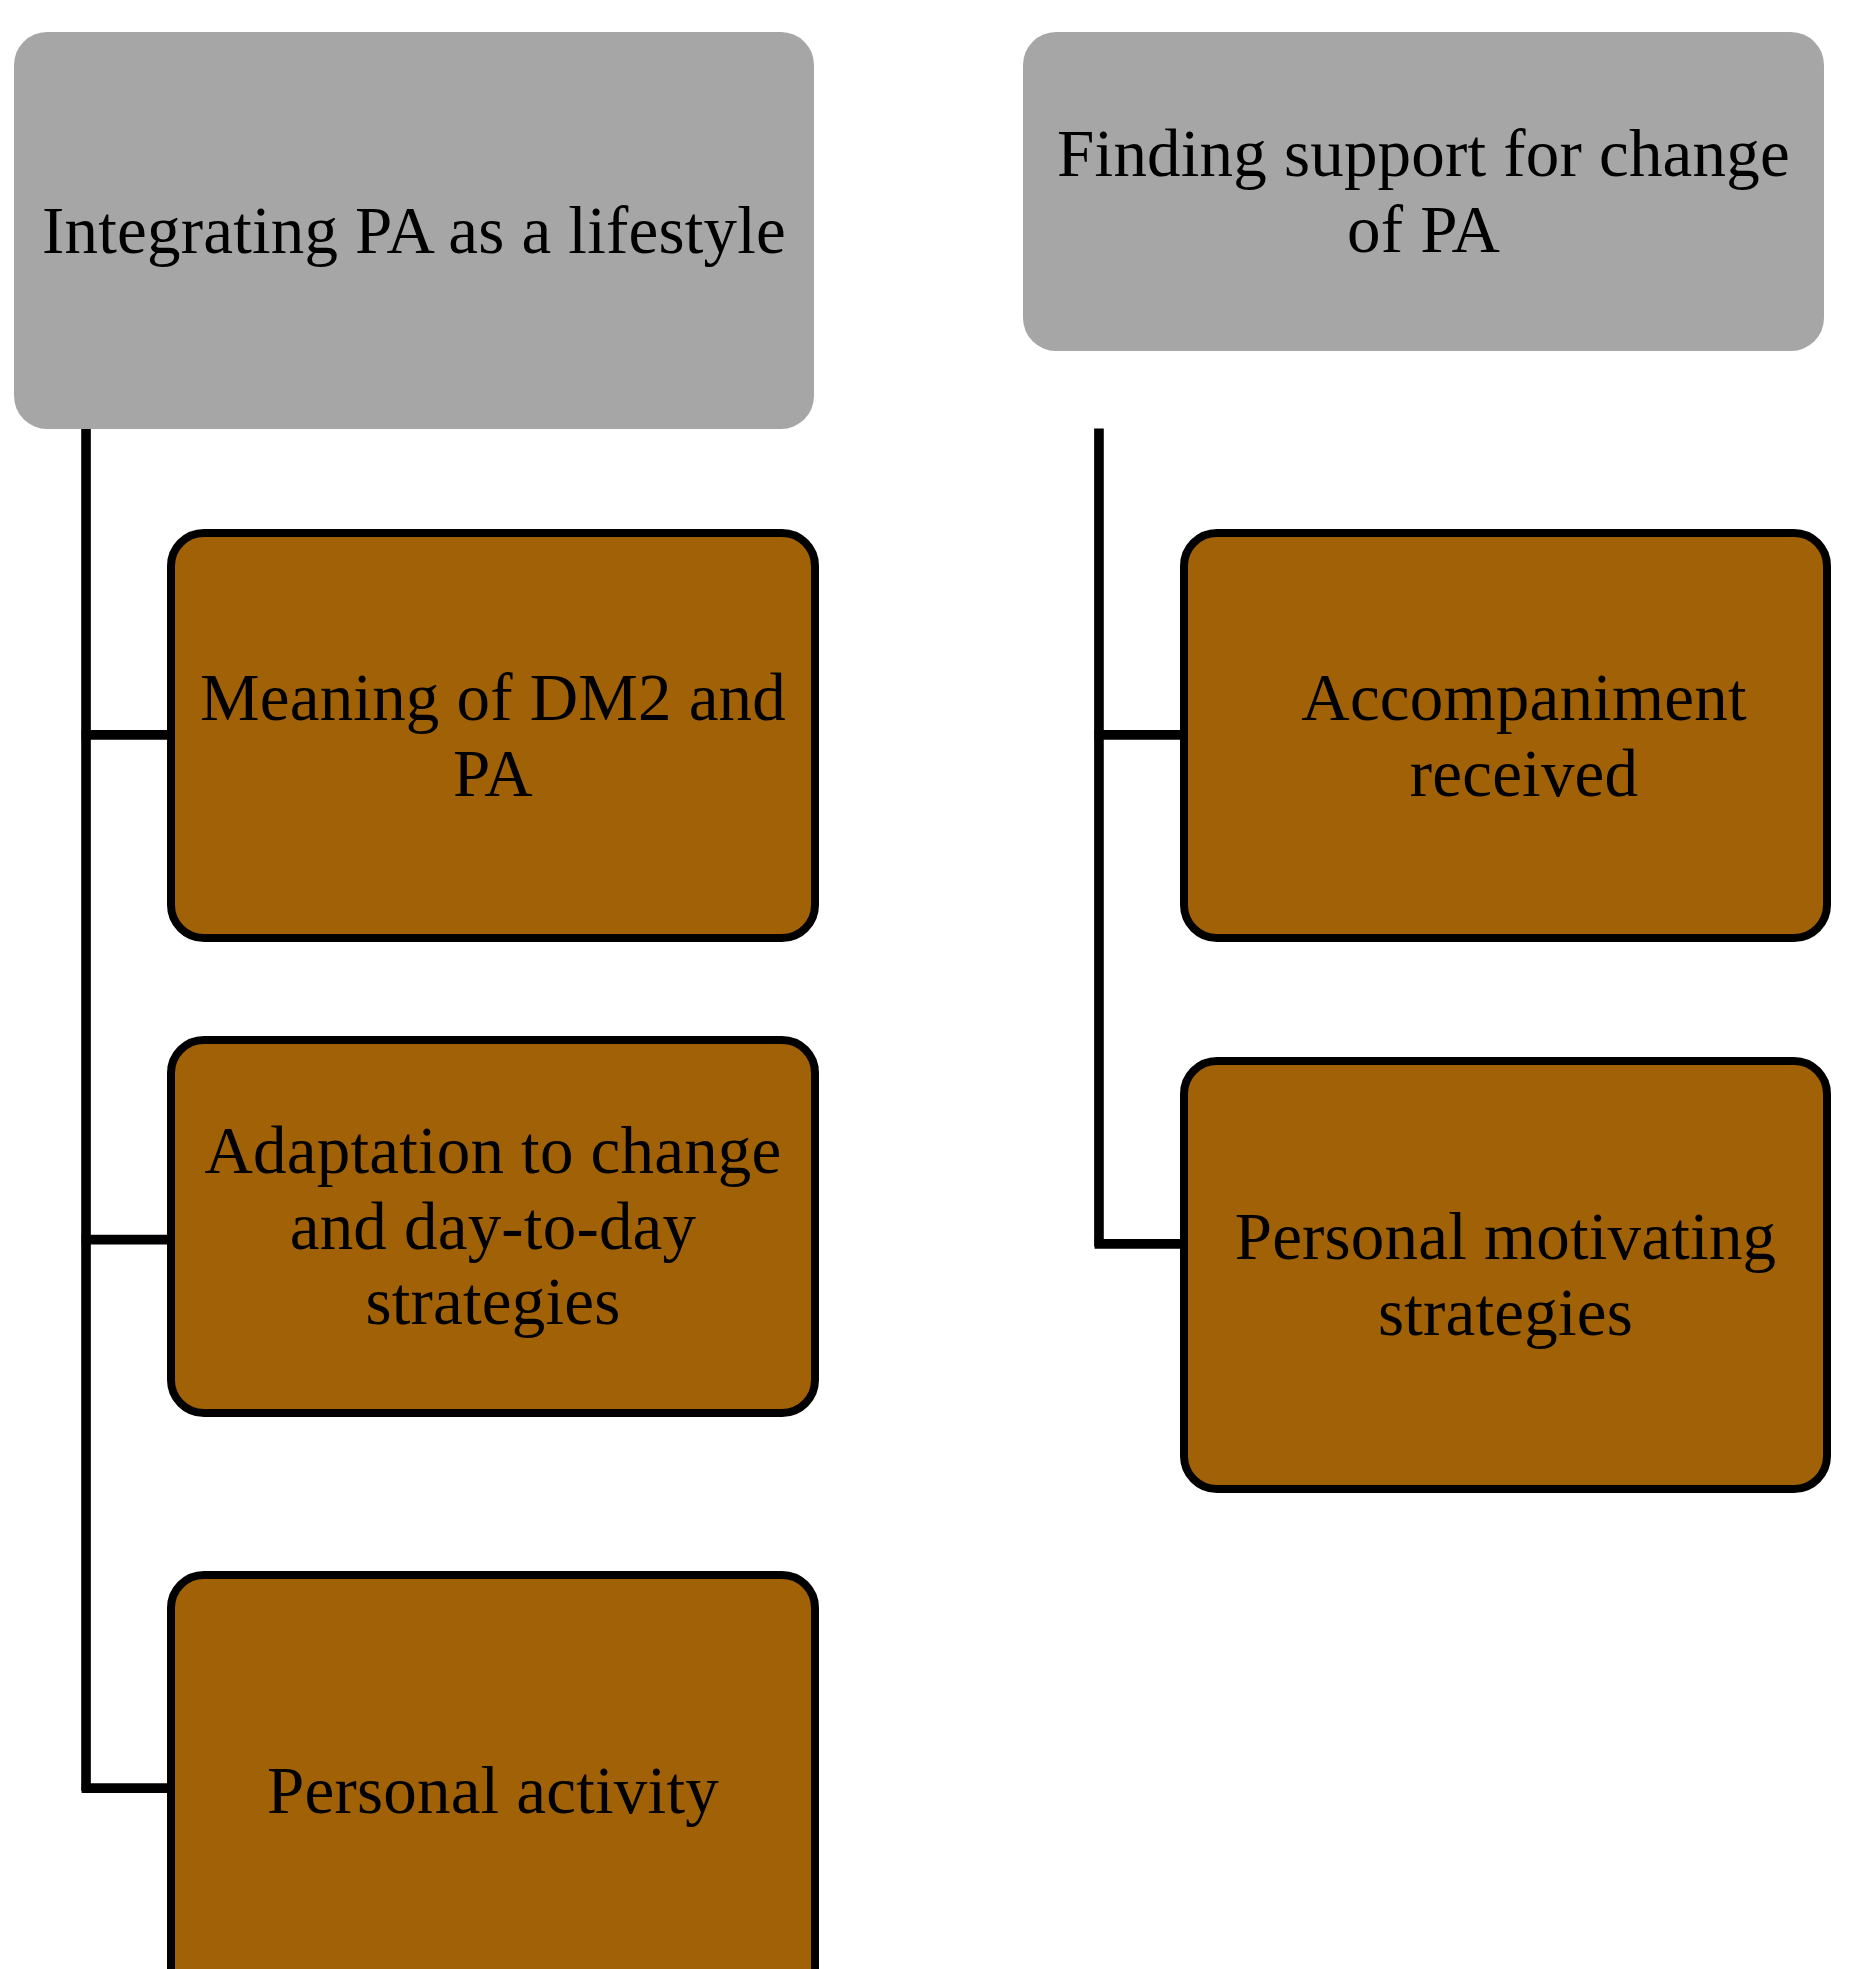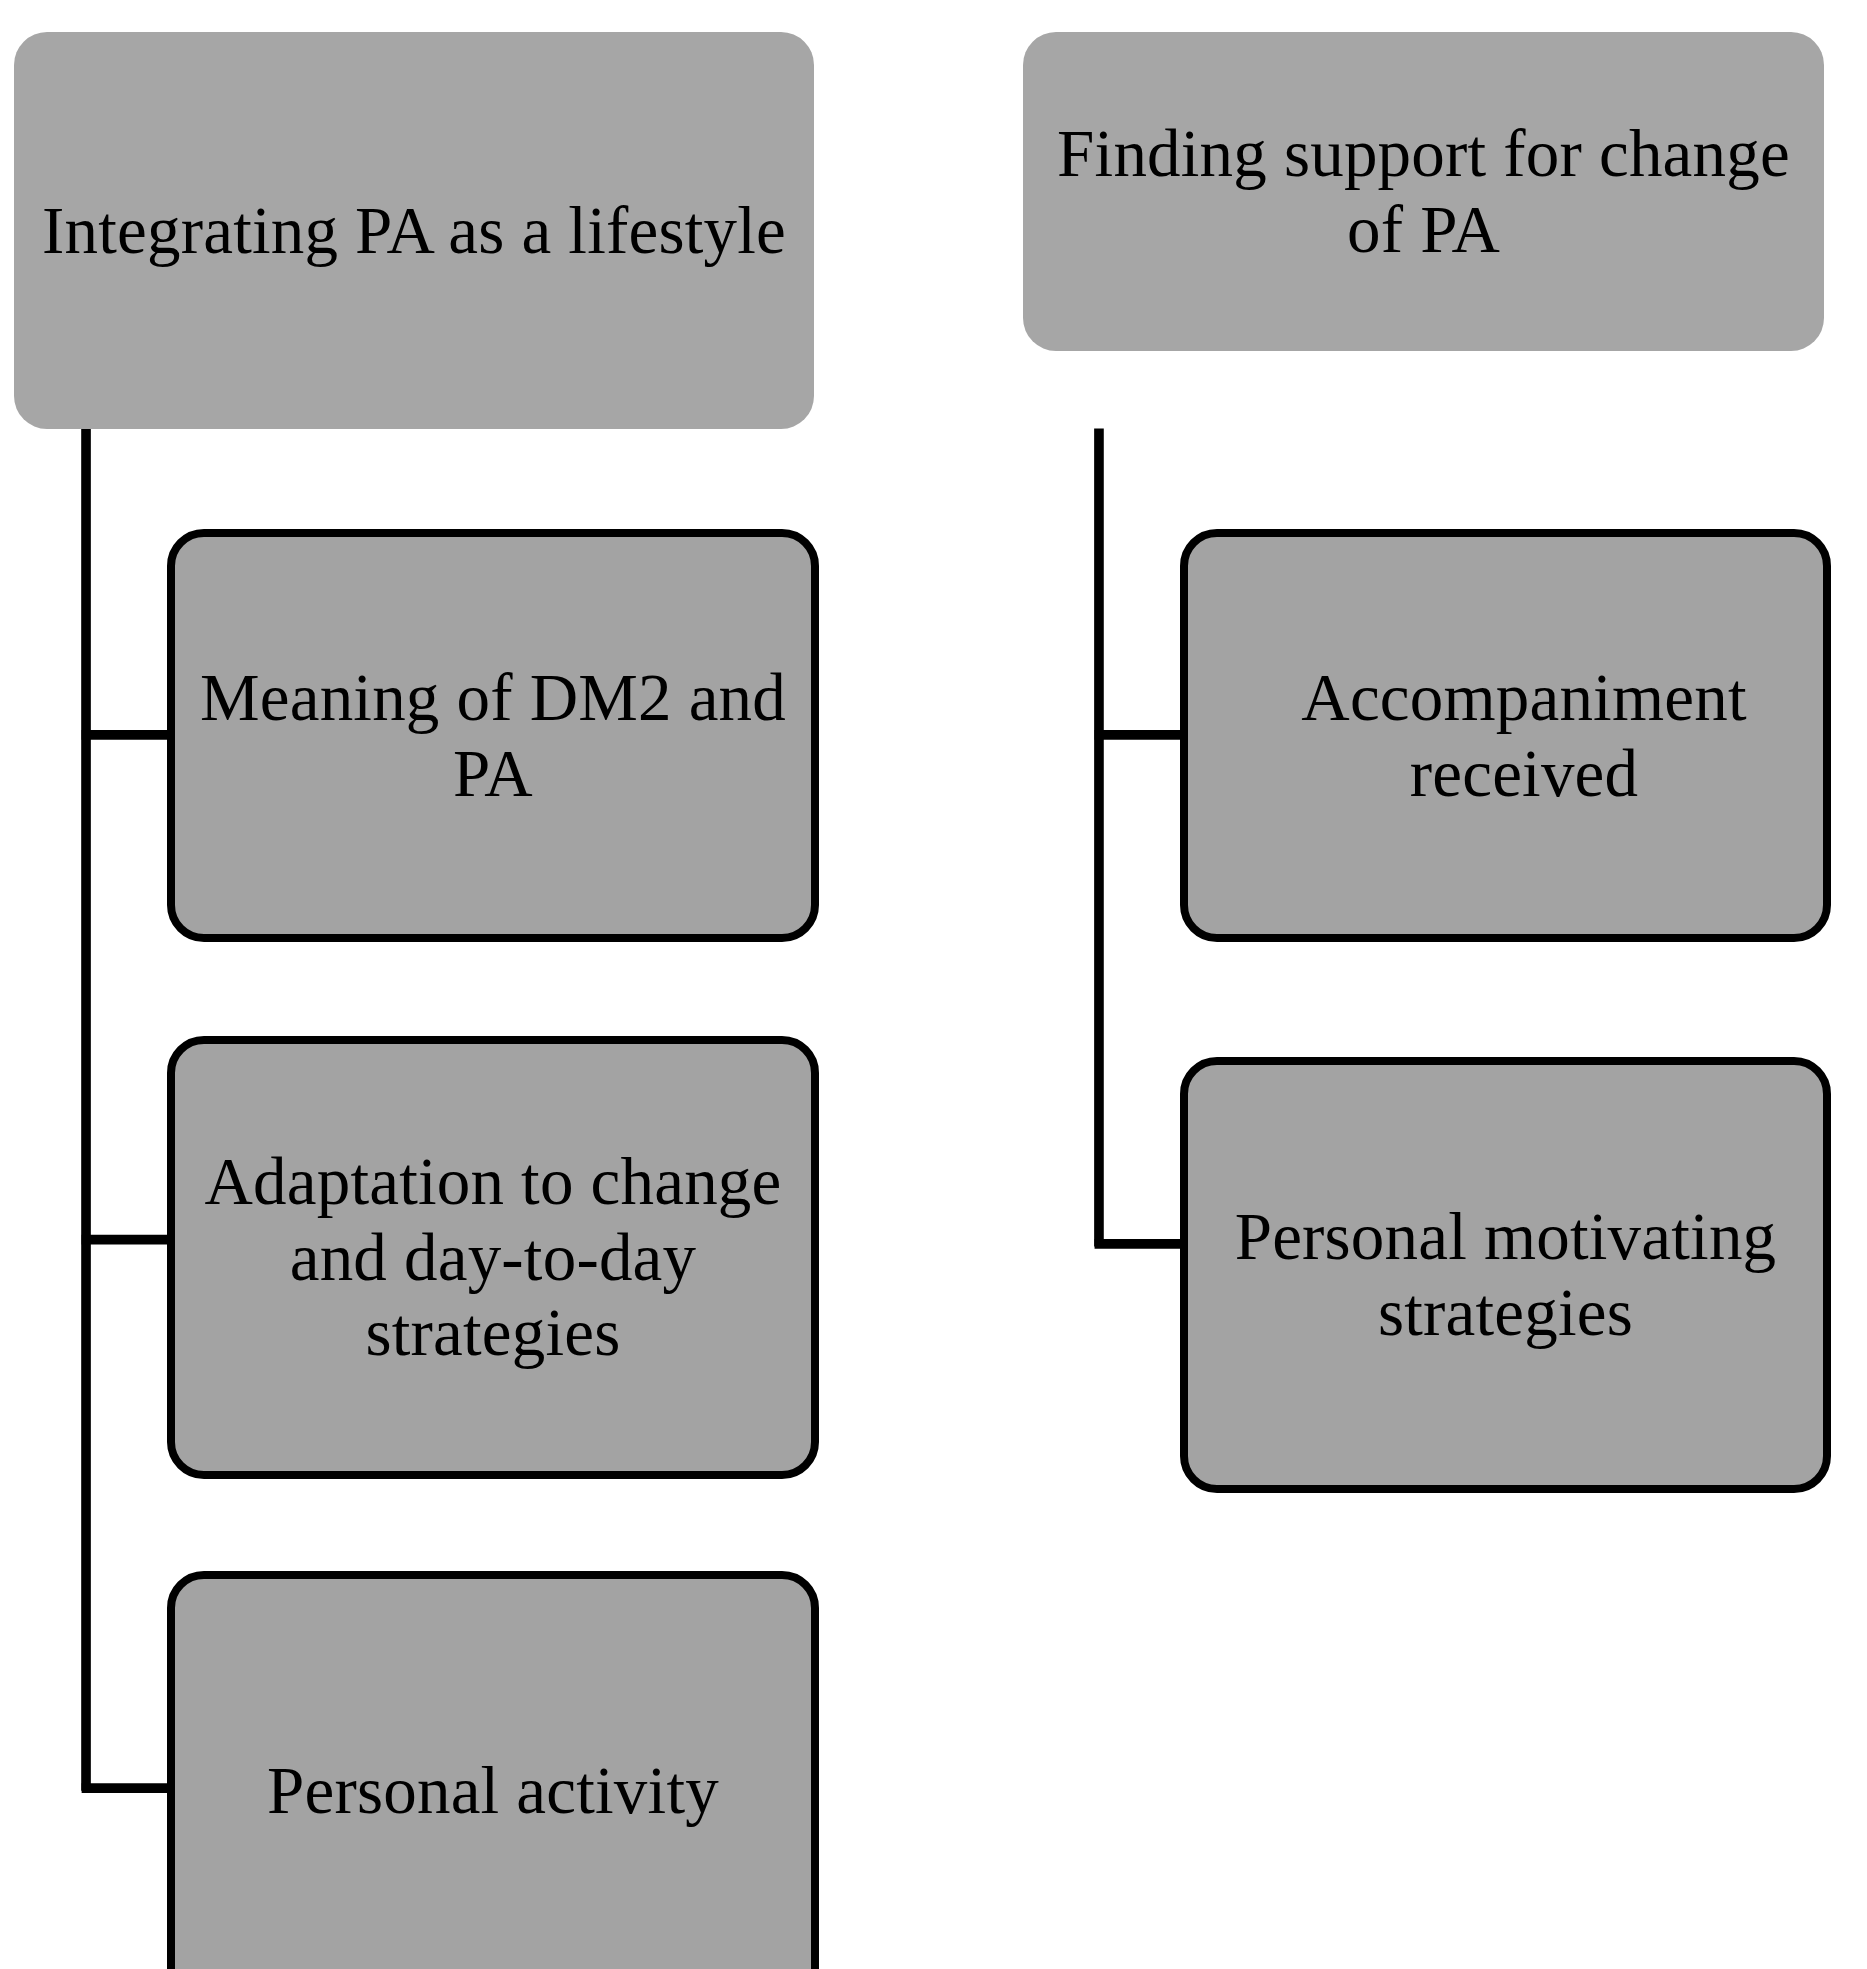--- a/index.html
+++ b/index.html
@@ -33,41 +33,41 @@
     align-items: center;
     justify-content: center;
     text-align: center;
   }
   .node-theme {
     background: #a6a6a6;
     border: none;
     border-radius: 33px;
   }
   .node-sub {
-    background: #a3a3a3;
+    background: #a16207;
     border: 8.8px solid #000000;
     border-radius: 37px;
   }
   .node-label {
     color: #000000;
     font-size: 67px;
     line-height: 1.13;
     letter-spacing: 0.2px;
     padding: 0 23px;
     white-space: pre-line;
   }
   .theme-label {
     font-size: 67px;
   }
   
   #theme-left   { left: 14px;   top: 32px;   width: 800px; height: 397px; }
   #theme-right  { left: 1023px; top: 32px;   width: 801px; height: 319px; }
   
   #sub-l1 { left: 167px; top: 529px;  width: 652px; height: 413px; }
-  #sub-l2 { left: 167px; top: 1036px; width: 652px; height: 443px; }
+  #sub-l2 { left: 167px; top: 1036px; width: 652px; height: 381px; }
   #sub-l3 { left: 167px; top: 1571px; width: 652px; height: 439px; }
   
   #sub-r1 { left: 1180px; top: 529px;  width: 651px; height: 413px; padding-left: 37px; }
   #sub-r2 { left: 1180px; top: 1057px; width: 651px; height: 436px; }
 </style>
 </head>
 <body>
 
 <div id="canvas">
 

